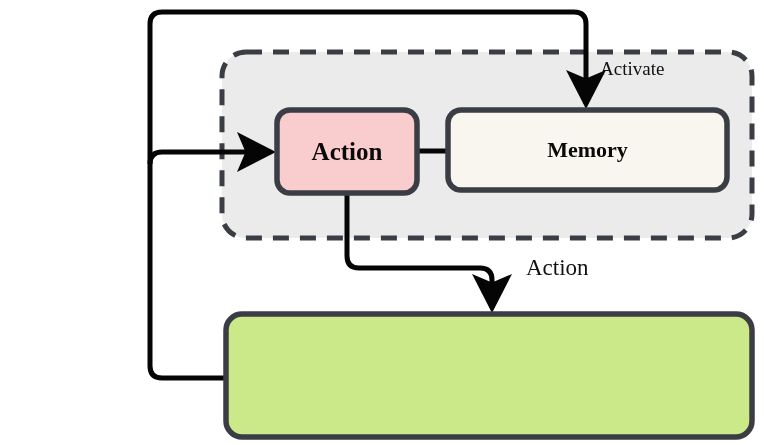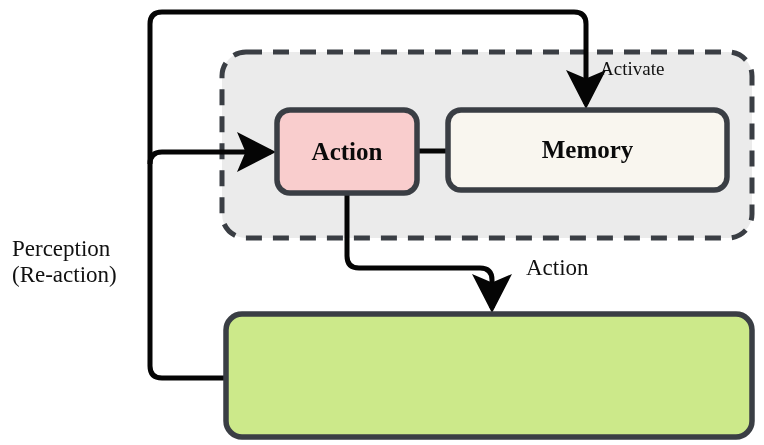--- a/index.html
+++ b/index.html
@@ -45,21 +45,21 @@
     color: #111111;
     white-space: pre;
     line-height: 1.12;
   }
   #label-agent {
     left: 277px; top: 110px; width: 140px; height: 83px;
     font-size: 25px;
   }
   #label-memory {
     left: 448px; top: 110px; width: 279px; height: 80px;
-    font-size: 25px;
+    font-size: 22px;
   }
   #label-environment {
     left: 226px; top: 314px; width: 526px; height: 123px;
     font-size: 25px;
   }
   #label-activate {
     left: 600px; top: 58px;
     font-size: 19px;
   }
   #label-action {
@@ -106,15 +106,14 @@
 
   <div class="node-label" id="label-agent">Action</div>
 
   <div class="node-label" id="label-memory">Memory</div>
 
 
   <div class="edge-label" id="label-activate">Activate</div>
 
   <div class="edge-label" id="label-action">Action</div>
 
-  <div class="edge-label" id="label-perception"><span class="line1">Perception</span><span class="line2">(Re-action)</span></div>
 
 </div>
 
 </body></html>

